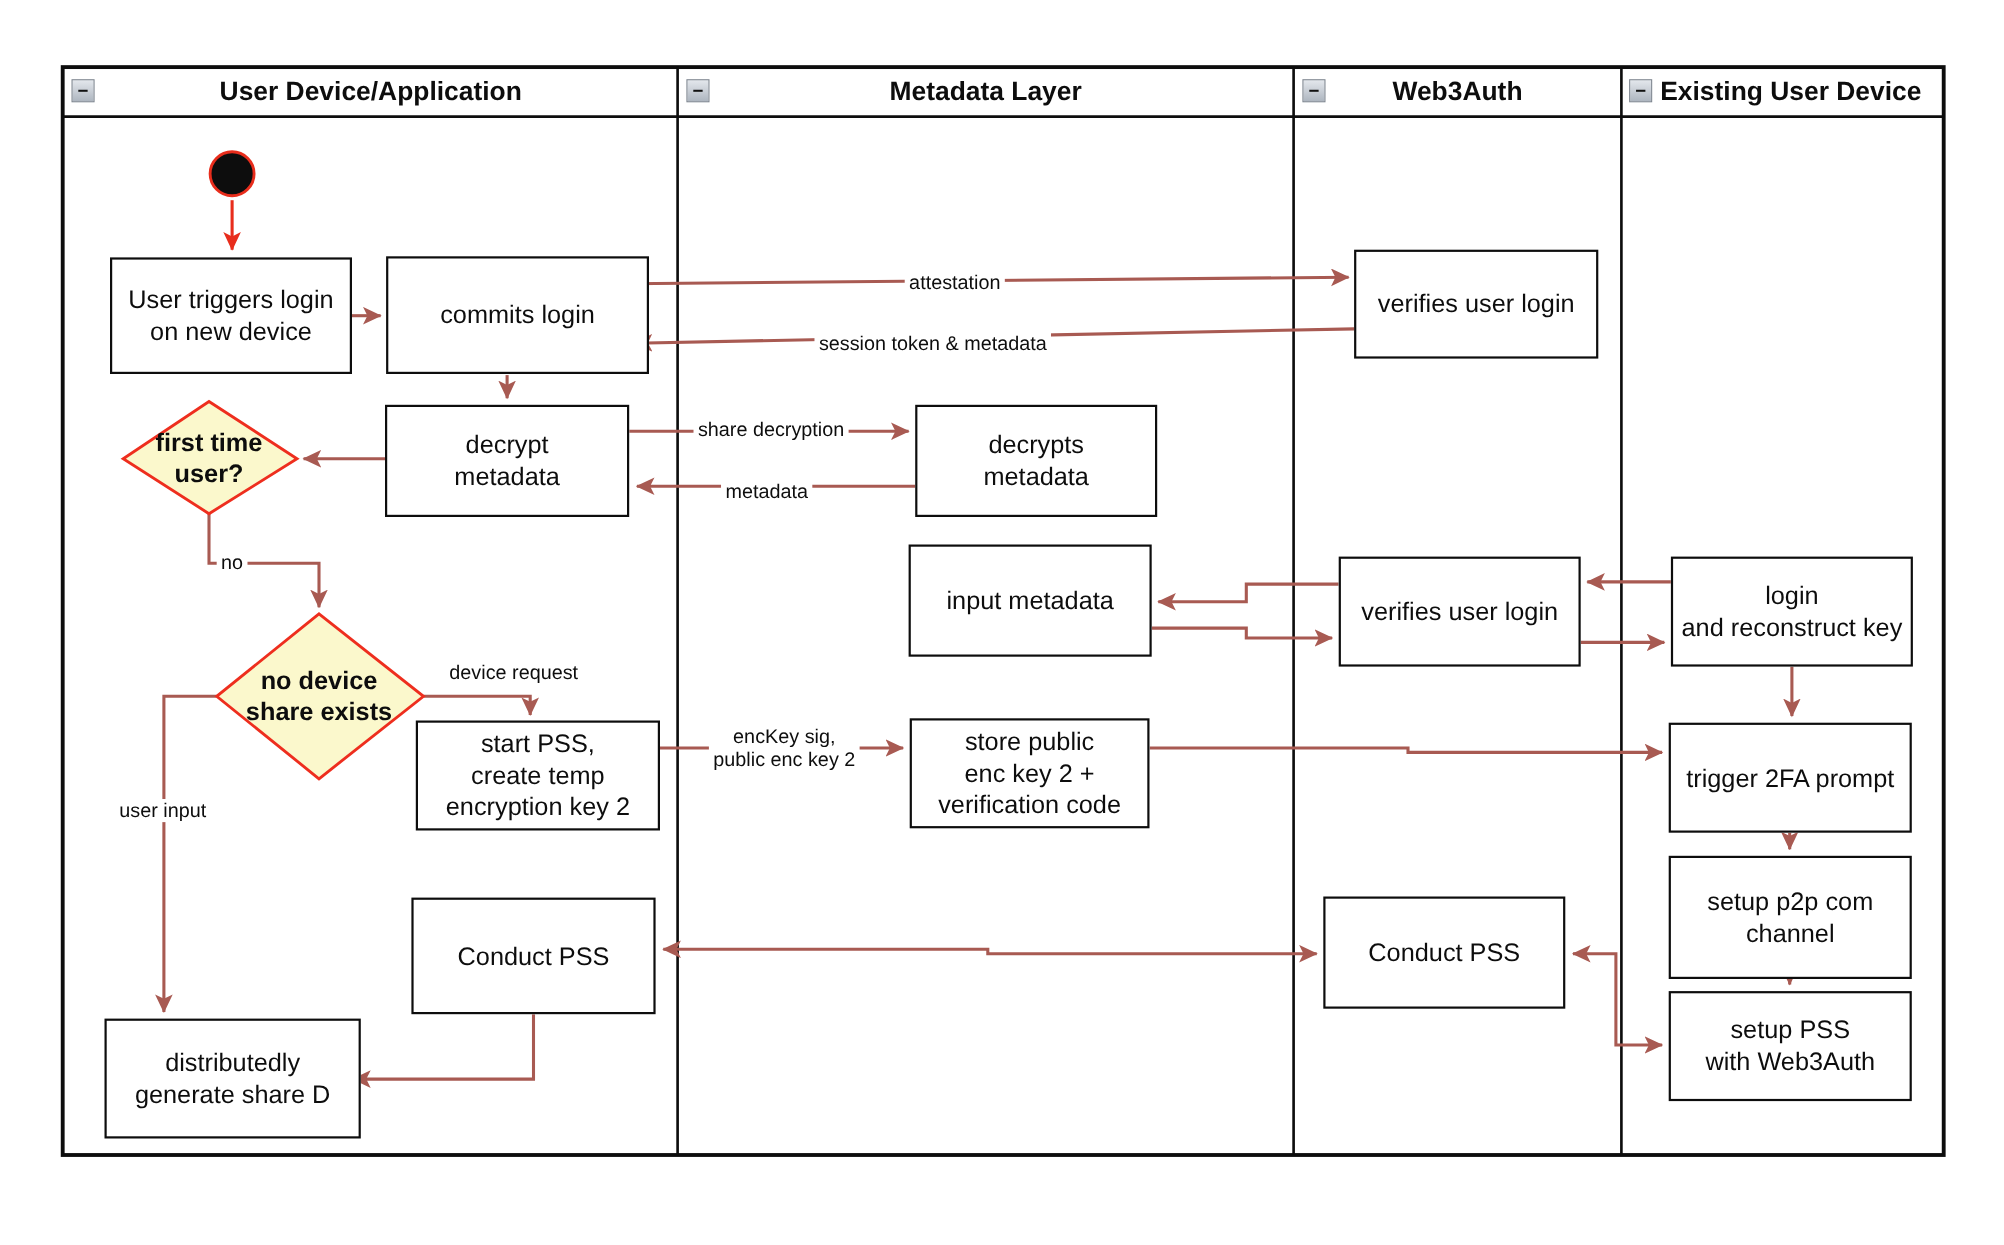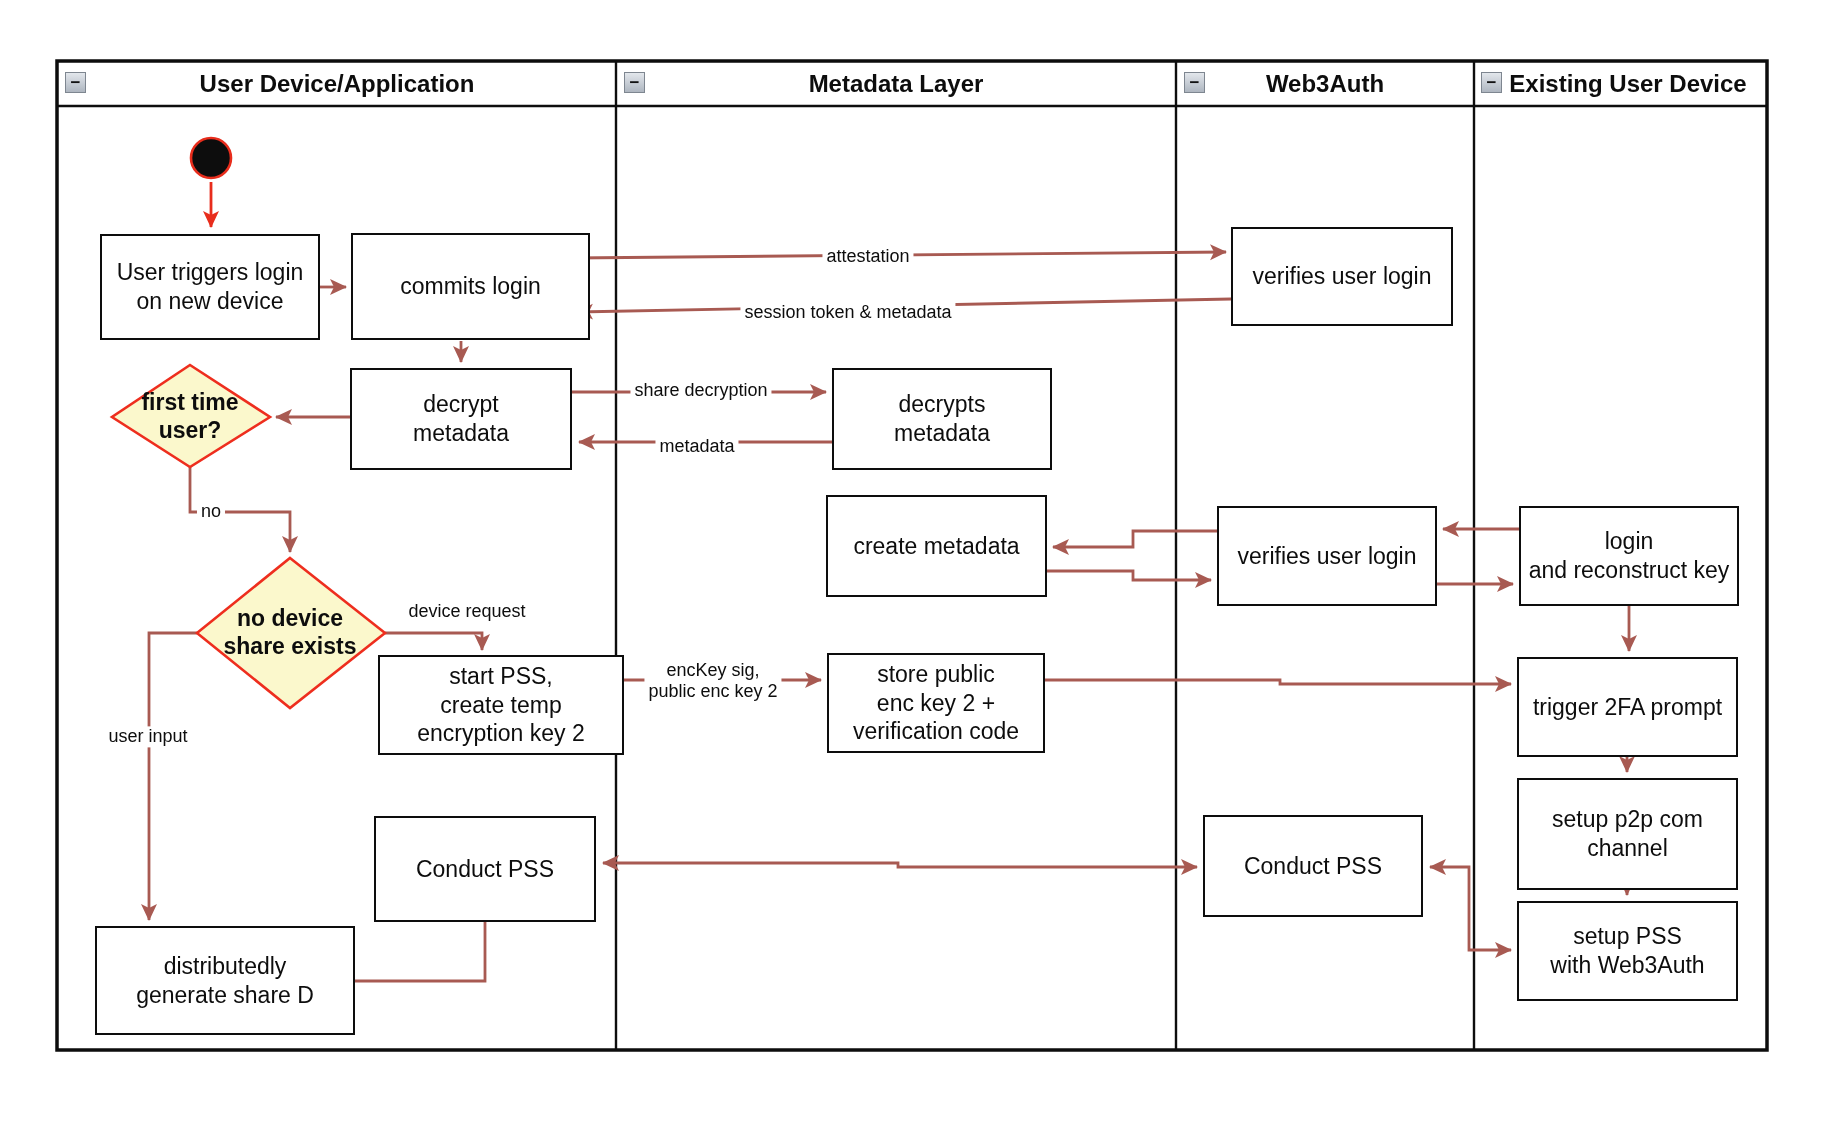--- a/index.html
+++ b/index.html
@@ -92,39 +92,39 @@
   <div class="lane-title" style="left:1325px;top:84px">Web3Auth</div>
   <div class="lane-title" style="left:1628px;top:84px">Existing User Device</div>
 
   <div class="node" style="left:100px;top:234px;width:220px;height:106px">User triggers login
 on new device</div>
   <div class="node" style="left:351px;top:233px;width:239px;height:107px">commits login</div>
   <div class="node" style="left:350px;top:368px;width:222px;height:102px">decrypt
 metadata</div>
   <div class="node" style="left:832px;top:368px;width:220px;height:102px">decrypts
 metadata</div>
-  <div class="node" style="left:826px;top:495px;width:221px;height:102px">create metadata</div>
+  <div class="node" style="left:826px;top:495px;width:221px;height:102px">input metadata</div>
   <div class="node" style="left:827px;top:653px;width:218px;height:100px">store public
 enc key 2 +
 verification code</div>
-  <div class="node" style="left:378px;top:655px;width:246px;height:100px">start PSS,
+  <div class="node" style="left:378px;top:655px;width:222px;height:100px">start PSS,
 create temp
 encryption key 2</div>
   <div class="node" style="left:1231px;top:227px;width:222px;height:99px">verifies user login</div>
   <div class="node" style="left:1217px;top:506px;width:220px;height:100px">verifies user login</div>
   <div class="node" style="left:1519px;top:506px;width:220px;height:100px">login
 and reconstruct key</div>
   <div class="node" style="left:1517px;top:657px;width:221px;height:100px">trigger 2FA prompt</div>
   <div class="node" style="left:1517px;top:778px;width:221px;height:112px">setup p2p com
 channel</div>
   <div class="node" style="left:1517px;top:901px;width:221px;height:100px">setup PSS
 with Web3Auth</div>
   <div class="node" style="left:374px;top:816px;width:222px;height:106px">Conduct PSS</div>
   <div class="node" style="left:1203px;top:815px;width:220px;height:102px">Conduct PSS</div>
-  <div class="node" style="left:95px;top:926px;width:260px;height:109px">distributedly
+  <div class="node" style="left:95px;top:926px;width:233px;height:109px">distributedly
 generate share D</div>
 
   <div class="dtext" style="left:190px;top:417px">first time
 user?</div>
   <div class="dtext" style="left:290px;top:633px">no device
 share exists</div>
 
   <div class="lbl" style="left:868px;top:257px">attestation</div>
   <div class="lbl" style="left:848px;top:313px">session token &amp; metadata</div>
   <div class="lbl" style="left:701px;top:391px">share decryption</div>

